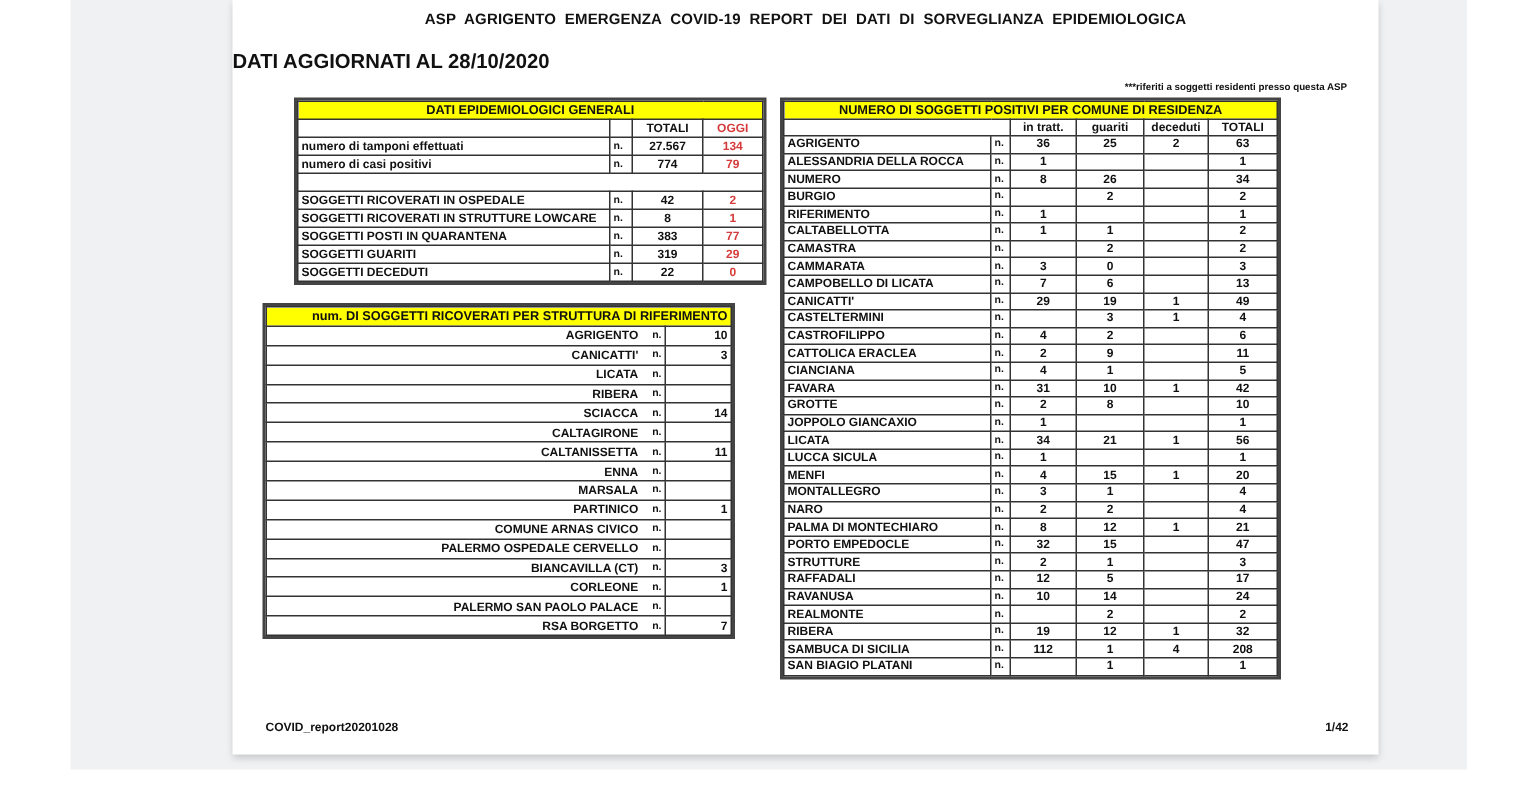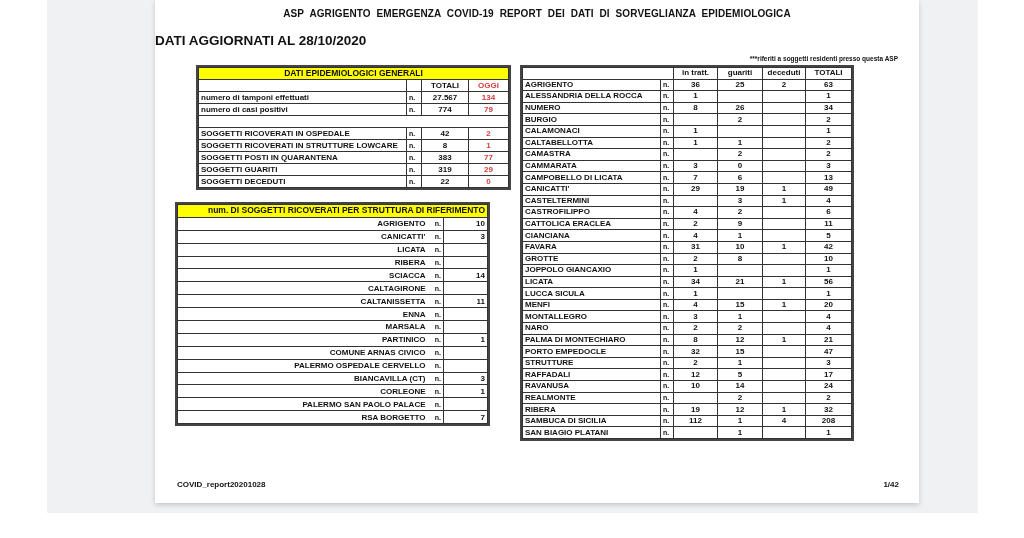--- a/index.html
+++ b/index.html
@@ -214,20 +214,23 @@
     <colgroup>
         <col style="width:138px">
         <col style="width:13px">
         <col style="width:44px">
         <col style="width:45px">
         <col style="width:43px">
         <col style="width:46px">
       </colgroup>
     <tbody id="t4body">
       <tr>
+        <td colspan="6" class="yellow">NUMERO DI SOGGETTI POSITIVI PER COMUNE DI RESIDENZA</td>
+      </tr>
+      <tr>
         <td colspan="2"></td>
         <td class="c">in tratt.</td>
         <td class="c">guariti</td>
         <td class="c">deceduti</td>
         <td class="c">TOTALI</td>
       </tr>
     <tr>
           <td>AGRIGENTO</td>
           <td class="nl">n.</td>
           <td class="c">36</td>
@@ -253,21 +256,21 @@
         </tr>
         <tr>
           <td>BURGIO</td>
           <td class="nl">n.</td>
           <td class="c"></td>
           <td class="c">2</td>
           <td class="c"></td>
           <td class="c">2</td>
         </tr>
         <tr>
-          <td>CALAMONACI</td>
+          <td>RIFERIMENTO</td>
           <td class="nl">n.</td>
           <td class="c">1</td>
           <td class="c"></td>
           <td class="c"></td>
           <td class="c">1</td>
         </tr>
         <tr>
           <td>CALTABELLOTTA</td>
           <td class="nl">n.</td>
           <td class="c">1</td>

